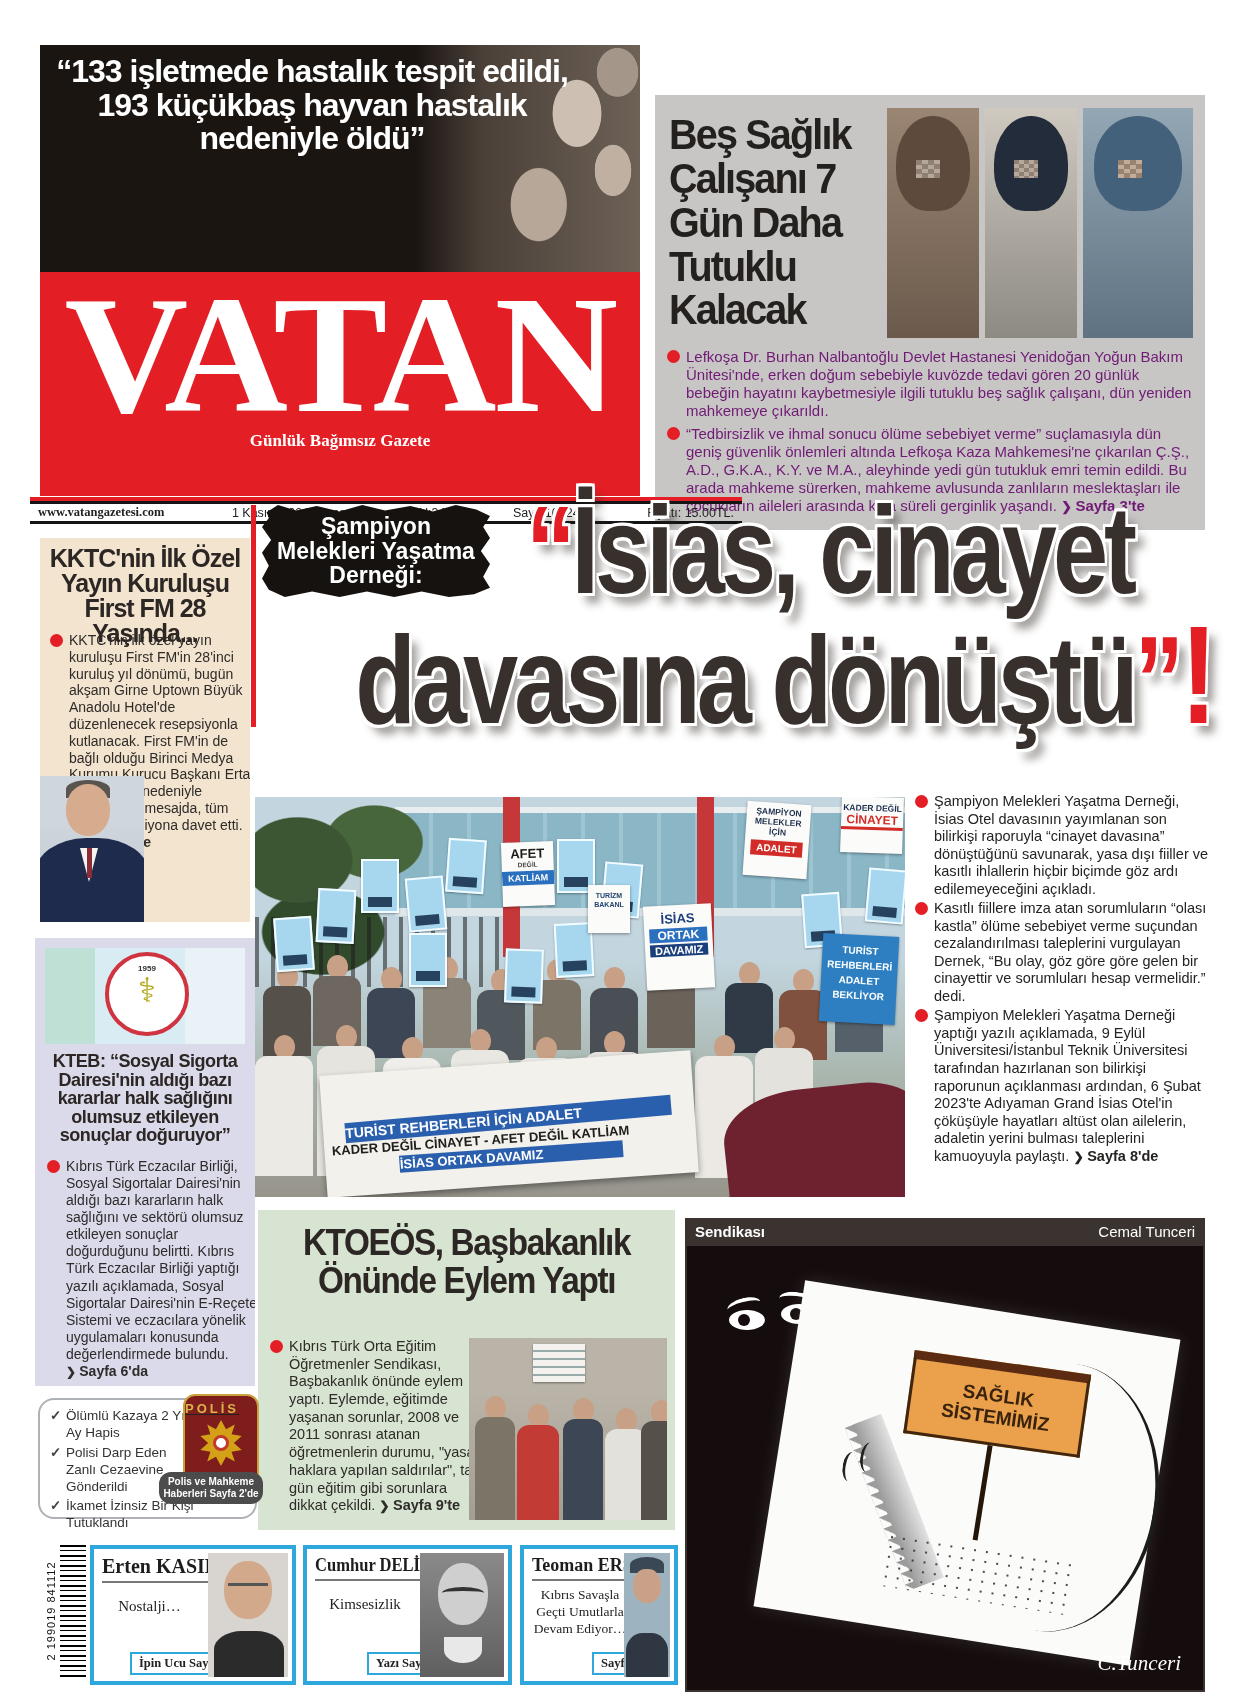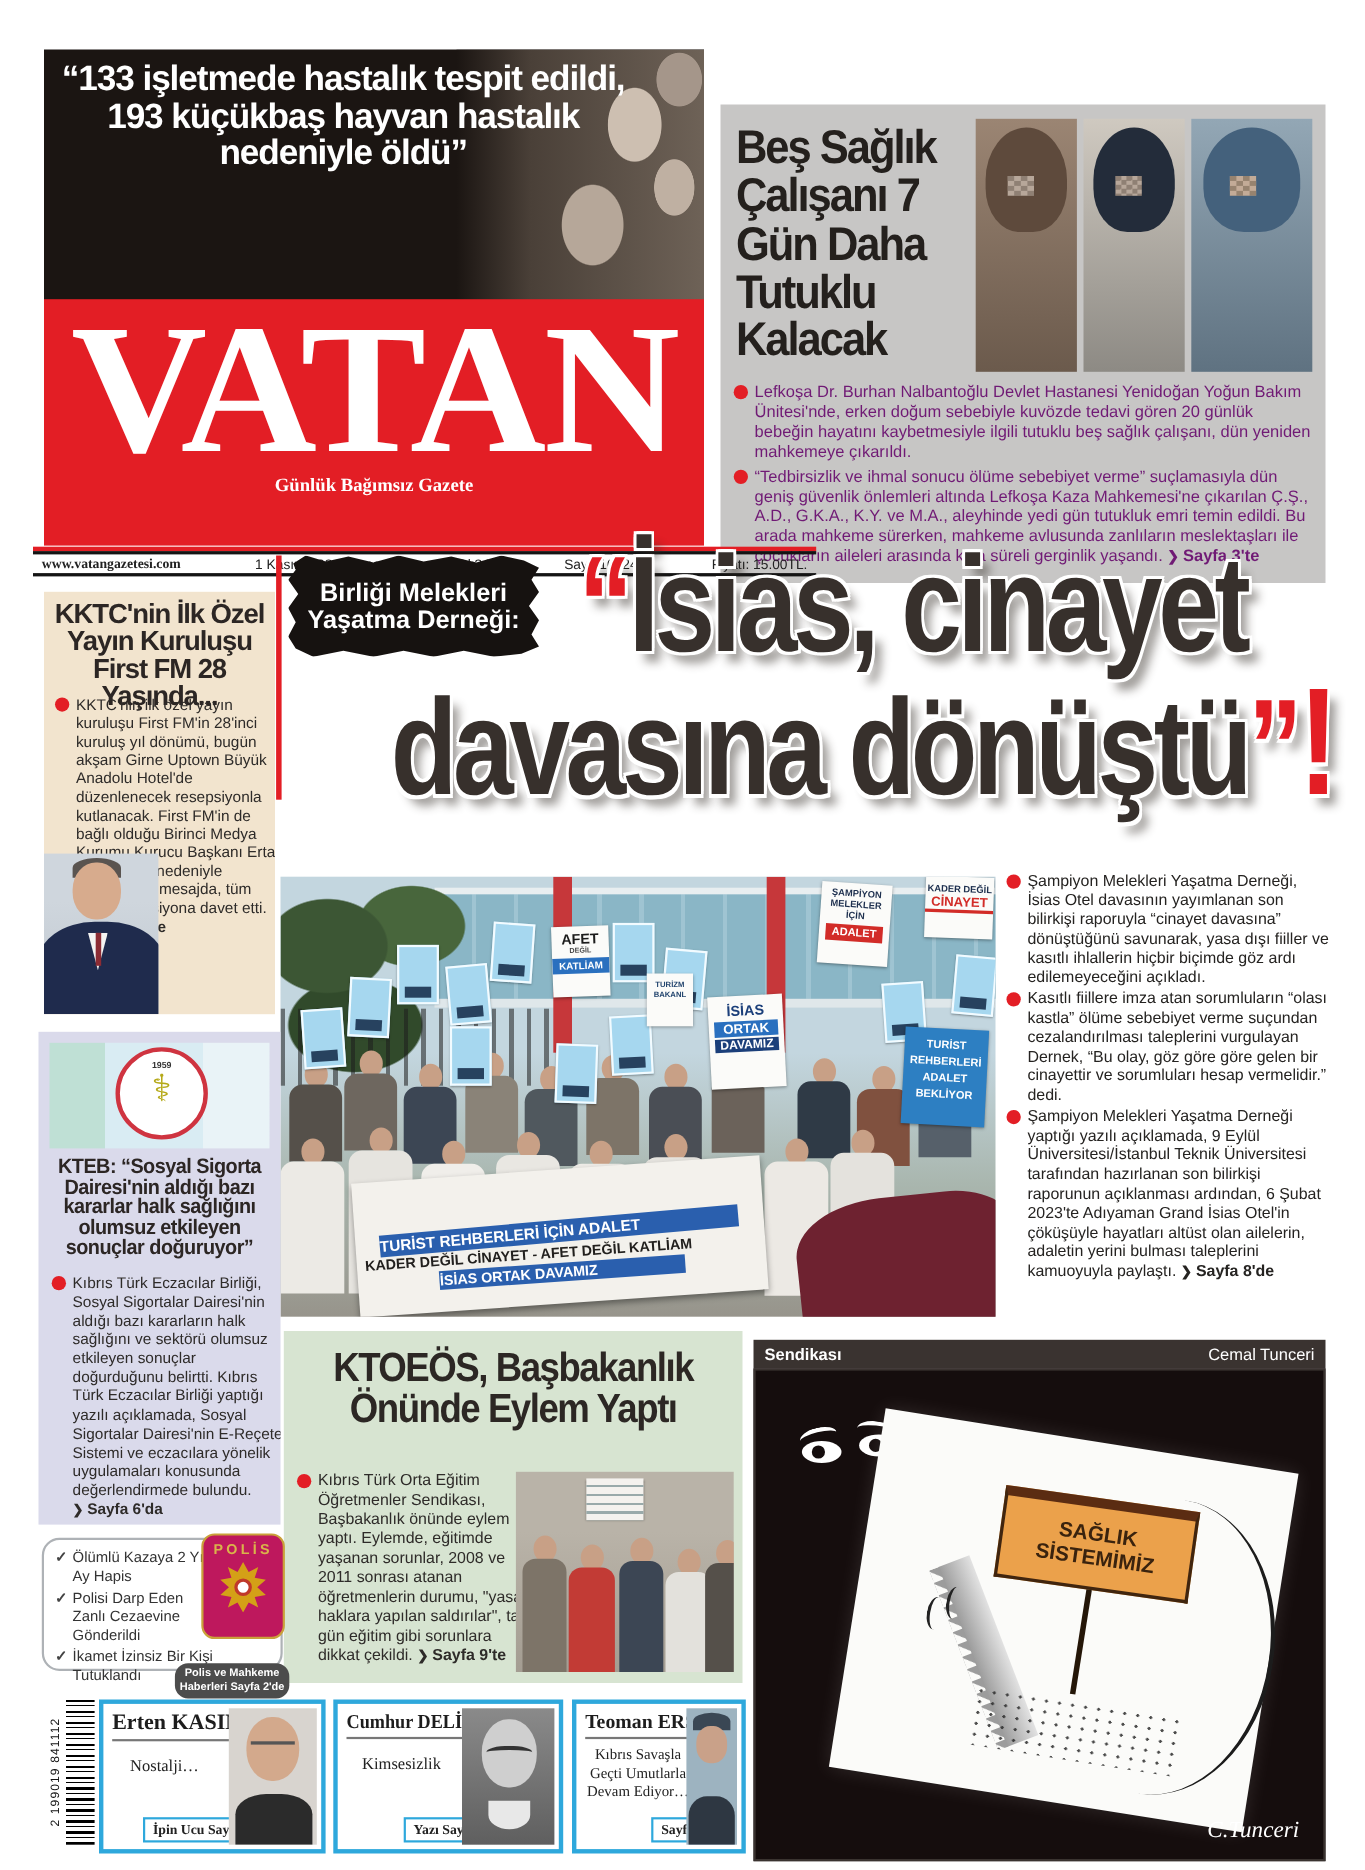--- a/index.html
+++ b/index.html
@@ -141,30 +141,30 @@
   .kto-photo{position:absolute;right:8px;top:128px;width:198px;height:182px;overflow:hidden;
      background:linear-gradient(180deg,#b9b3a8 0 30%,#a49d92 100%);}
   .kto-photo .sign{position:absolute;left:64px;top:6px;width:52px;height:38px;background:#f4f2ee;
      box-shadow:0 1px 2px rgba(0,0,0,.4);background-image:repeating-linear-gradient(0deg,transparent 0 6px,#9aa 6px 8px);}
 
   
   .polis{left:38px;top:1398px;width:215px;height:117px;background:#fff;border:2px solid #aeb2b6;border-radius:16px;}
   .polis ul{margin:8px 0 0 10px;padding:0;list-style:none;width:150px;font-size:13.5px;line-height:1.25;color:#333;}
   .polis li{padding-left:16px;position:relative;margin-bottom:3px;font-weight:500;}
   .polis li::before{content:"✓";position:absolute;left:0;top:0;font-weight:bold;color:#444;}
-  .badge{position:absolute;right:-4px;top:-6px;width:72px;height:92px;background:#be185d;border:2px solid #caa13a;
-     border-radius:12px;text-align:center;}
+  .badge{position:absolute;right:-4px;top:-6px;width:72px;height:92px;background:#7f1d1d;border:2px solid #caa13a;
+     border-radius:12px;text-align:left;text-decoration:underline;}
   .badge .bt{color:#d9b44a;font-weight:bold;font-size:13px;letter-spacing:3px;margin-top:5px;}
   .badge .star{margin:4px auto 0;width:46px;height:46px;background:#d4a017;
      clip-path:polygon(50% 0,61% 20%,80% 10%,73% 31%,95% 35%,78% 50%,95% 65%,73% 69%,80% 90%,61% 80%,50% 100%,39% 80%,20% 90%,27% 69%,5% 65%,22% 50%,5% 35%,27% 31%,20% 10%,39% 20%);
      position:relative;}
   .badge .star::after{content:"";position:absolute;left:15px;top:15px;width:16px;height:16px;border-radius:50%;
      background:#fff;border:3px solid #c0392b;box-sizing:border-box;}
   .bubble{position:absolute;right:-8px;top:72px;width:96px;background:#4c4c4c;border-radius:12px;color:#fff;
-     font-size:10px;font-weight:bold;text-align:center;padding:4px 4px;line-height:1.2;margin-top:40px;}
+     font-size:10px;font-weight:bold;text-align:center;padding:4px 4px;line-height:1.2;}
 
   
   .kar{left:685px;top:1218px;width:520px;height:474px;}
   .kar-head{height:26px;background:#3a3330;color:#fff;display:flex;justify-content:space-between;align-items:center;
      padding:0 10px;font-size:15px;}
   .kar-art{position:relative;height:448px;background:#150d0d;overflow:hidden;border:2px solid #3a3330;box-sizing:border-box;}
   .eye{position:absolute;width:36px;height:20px;background:#fff;border-radius:50%;}
   .eye::after{content:"";position:absolute;left:9px;top:4px;width:12px;height:12px;border-radius:50%;background:#150d0d;}
   .brow{position:absolute;width:34px;height:12px;border-top:4px solid #fff;border-radius:50%;}
   .paper{position:absolute;left:90px;top:62px;width:380px;height:330px;background:#fbfbf9;transform:rotate(9deg);box-shadow:0 0 18px rgba(255,255,255,.12);}
@@ -254,21 +254,21 @@
       <div class="hair"></div>
         <div class="head"></div>
         <div class="suit"></div>
         <div class="shirt"></div>
         <div class="tie"></div>
     </div>
   </div>
 
   <div class="abs redrule"></div>
   <div class="abs kicker">
-      <span>Birliği Melekleri Yaşatma Derneği:</span>
+      <span>Şampiyon Melekleri Yaşatma Derneği:</span>
     </div>
   <div class="abs bigline big1">
     <span class="in"><span class="q">“</span><span>İsias, cinayet</span></span>
   </div>
   <div class="abs bigline big2">
     <span class="in"><span>davasına dönüştü</span><span class="q">”</span><span class="bang">!</span></span>
   </div>
 
   <div class="abs photo">
     <div class="glass"></div>

